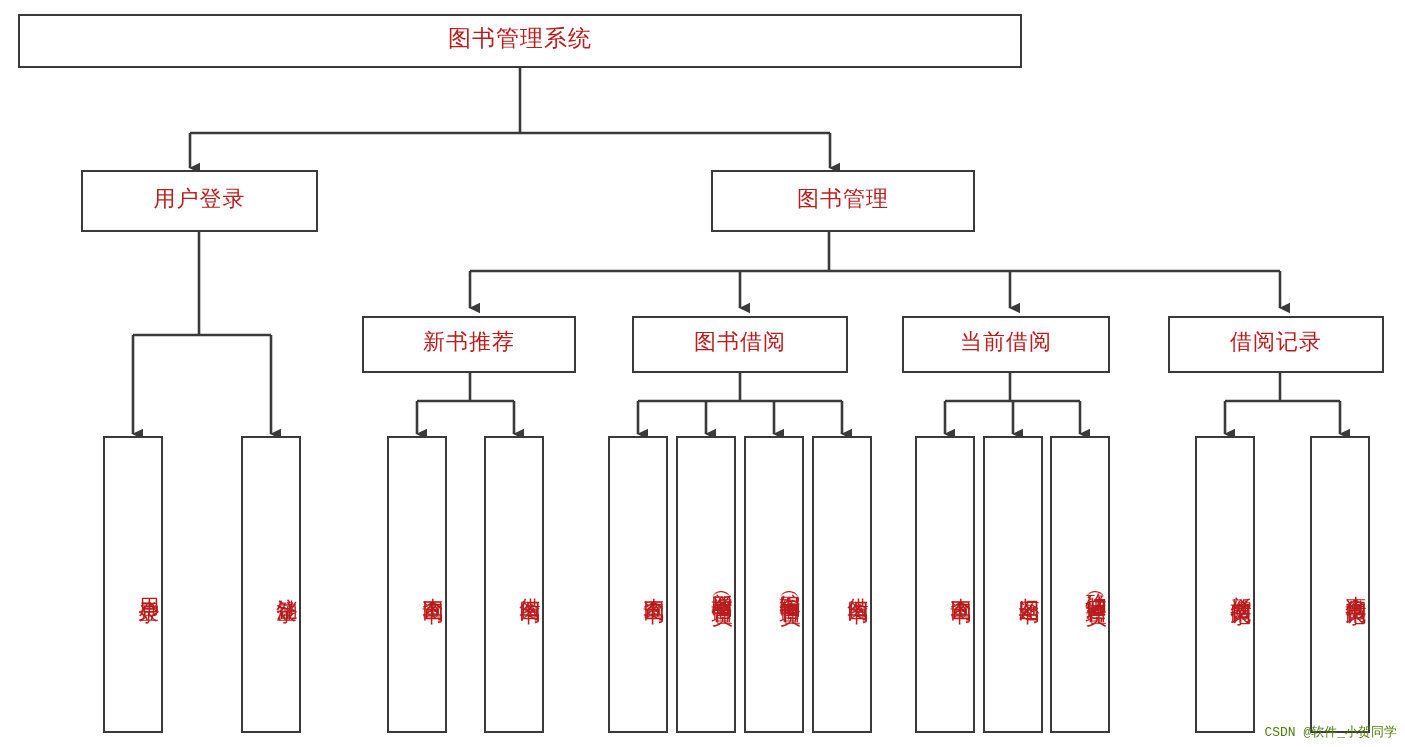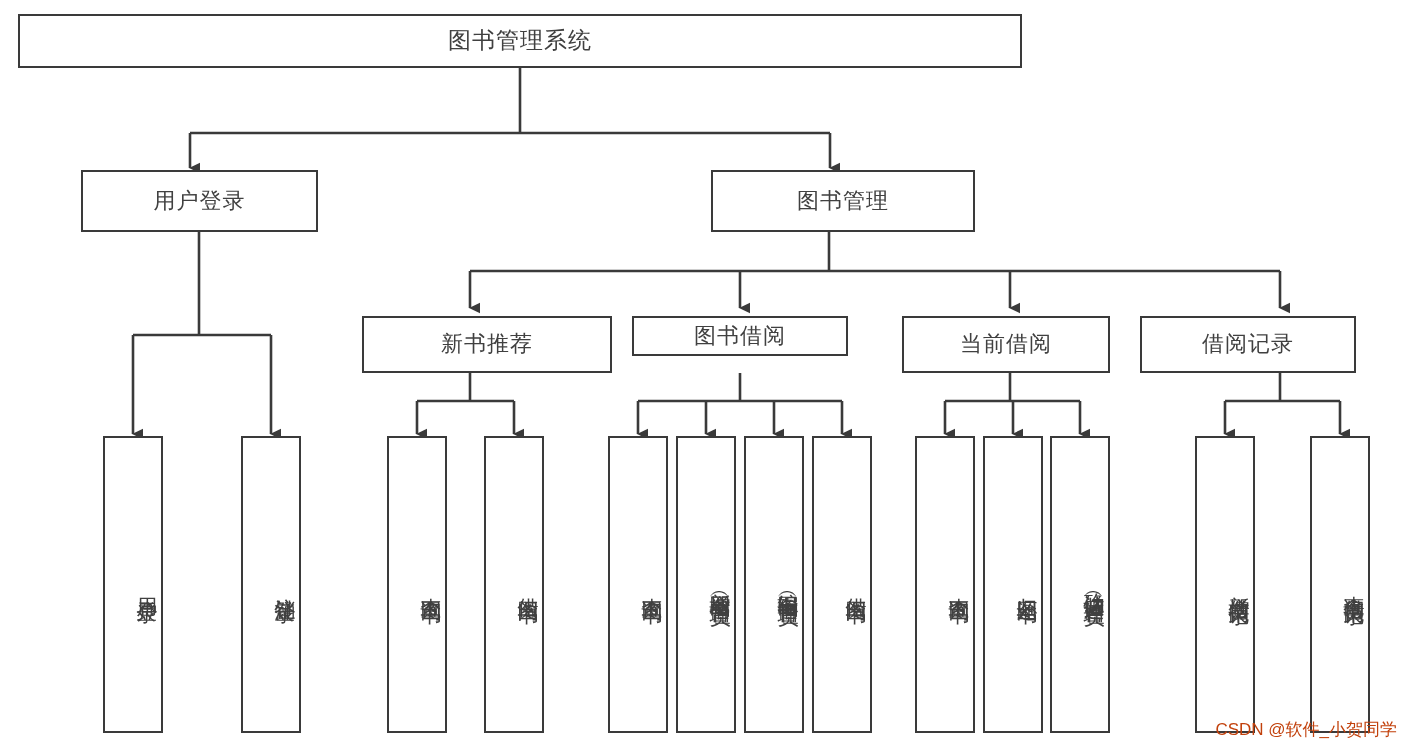--- a/index.html
+++ b/index.html
@@ -27,22 +27,23 @@
     pointer-events: none;
   }
   .node {
     position: absolute;
     box-sizing: border-box;
     background: #ffffff;
     border: 2.5px solid #3a3a3a;
     display: flex;
     align-items: center;
     justify-content: center;
-    color: #404040;
+    color: #b91c1c;
     z-index: 2;
+    font-family: Liberation Mono, monospace;
   }
   .node.horiz {
     font-size: 22px;
     letter-spacing: 1px;
     line-height: 1.2;
   }
   .node.vert {
     writing-mode: vertical-rl;
     text-orientation: upright;
     font-size: 21px;
@@ -58,25 +59,25 @@
     display: block;
     max-height: 100%;
   }
   .node.root {
     font-size: 23px;
   }
   #watermark {
     position: absolute;
     right: 8px;
     bottom: 6px;
-    font-size: 17px;
-    color: #c2410c;
+    font-size: 13px;
+    color: #4d7c0f;
     z-index: 5;
     white-space: nowrap;
-    font-family: Liberation Sans, sans-serif;
+    font-family: Liberation Mono, monospace;
   }
 </style>
 </head>
 <body>
 
 <div id="canvas">
 
   <svg id="edges" viewBox="0 0 1405 747" width="1405" height="747">
     <defs>
       <marker id="arrow" viewBox="0 0 12 12" refX="5.8" refY="10.5" markerWidth="12" markerHeight="12" orient="auto-start-reverse" markerUnits="userSpaceOnUse">
@@ -134,30 +135,30 @@
     <span>图书管理系统</span>
   </div>
 
   <div class="node horiz" style="left:81px; top:170px; width:237px; height:62px;">
     <span>用户登录</span>
   </div>
   <div class="node horiz" style="left:711px; top:170px; width:264px; height:62px;">
     <span>图书管理</span>
   </div>
 
-  <div class="node horiz" style="left:362px; top:316px; width:250px; height:57px;">
+  <div class="node horiz" style="left:362px; top:316px; width:214px; height:57px;">
     <span>新书推荐</span>
   </div>
-  <div class="node horiz" style="left:632px; top:316px; width:216px; height:40px;">
+  <div class="node horiz" style="left:632px; top:316px; width:216px; height:57px;">
     <span>图书借阅</span>
   </div>
   <div class="node horiz" style="left:902px; top:316px; width:208px; height:57px;">
     <span>当前借阅</span>
   </div>
-  <div class="node horiz" style="left:1140px; top:316px; width:216px; height:57px;">
+  <div class="node horiz" style="left:1168px; top:316px; width:216px; height:57px;">
     <span>借阅记录</span>
   </div>
 
   <div class="node vert" style="left:103px; top:436px; width:60px; height:297px;">
     <span class="vtext">用户登录</span>
   </div>
   <div class="node vert" style="left:241px; top:436px; width:60px; height:297px;">
     <span class="vtext">注销登录</span>
   </div>
 

